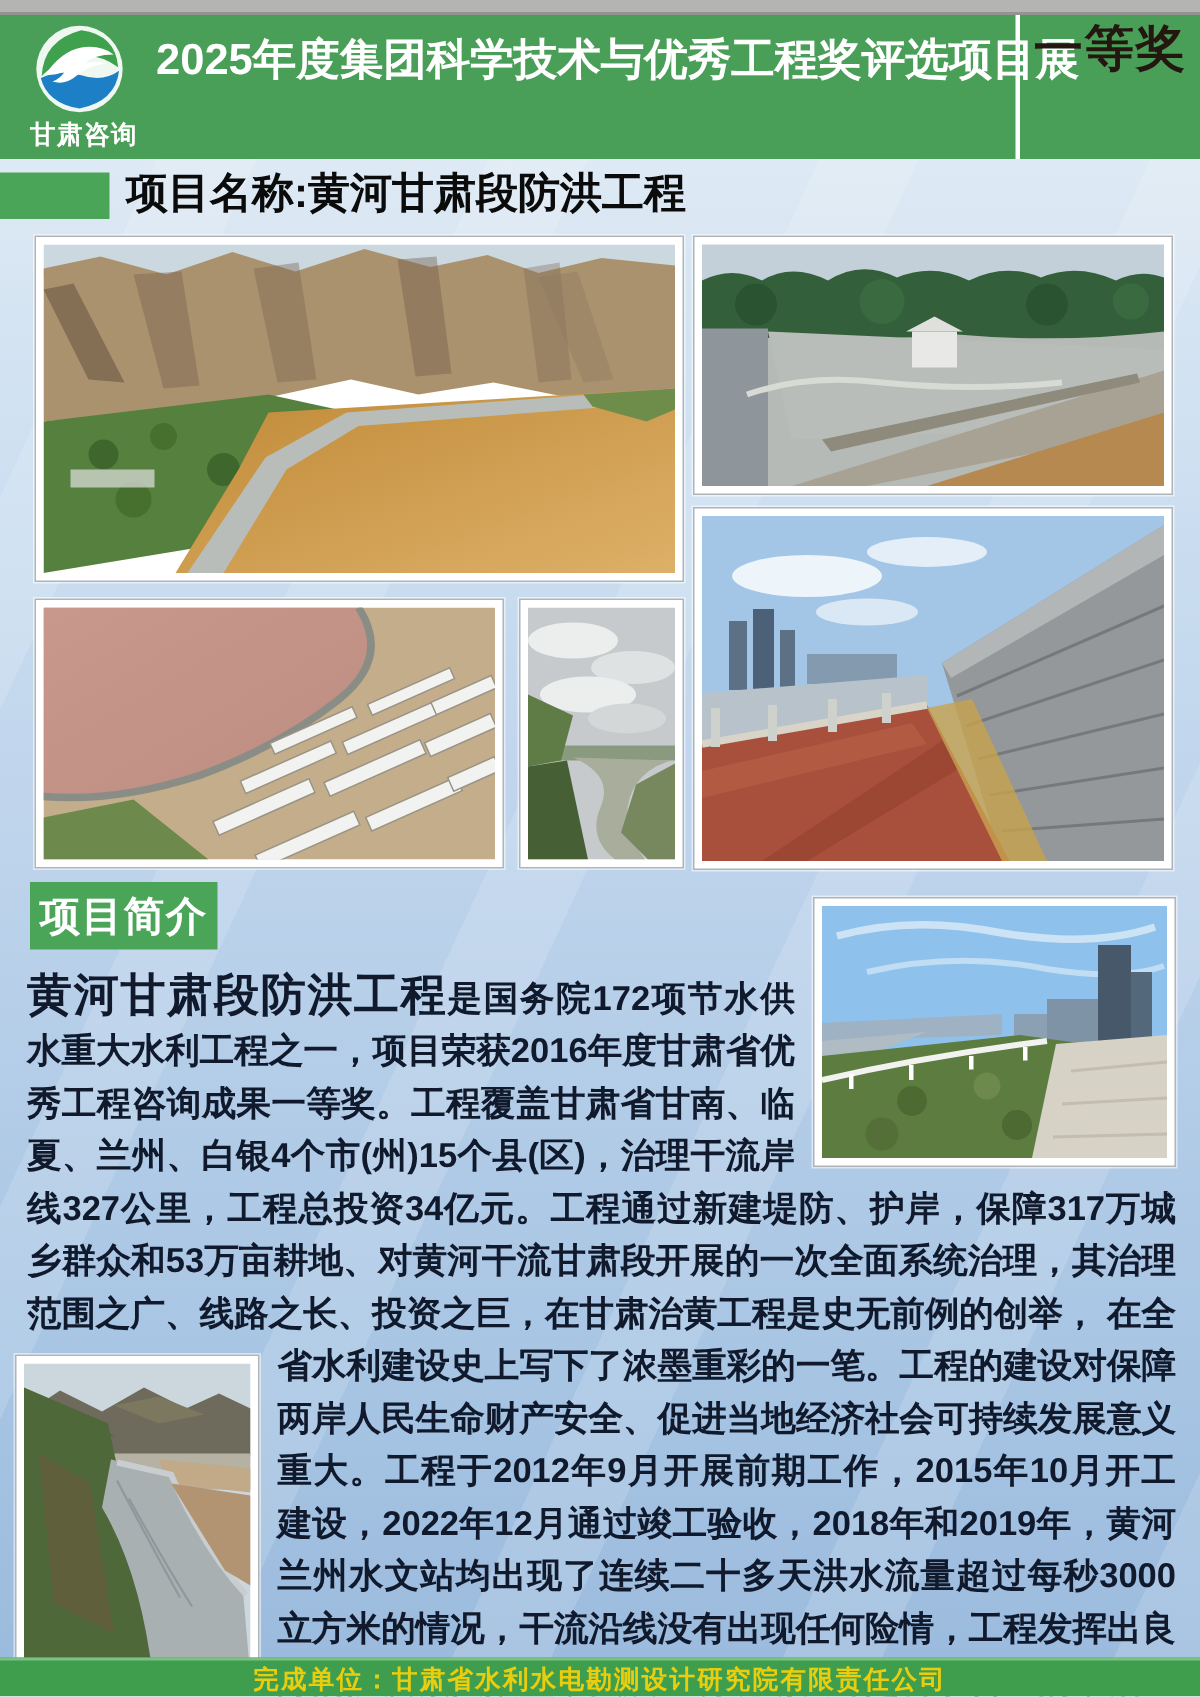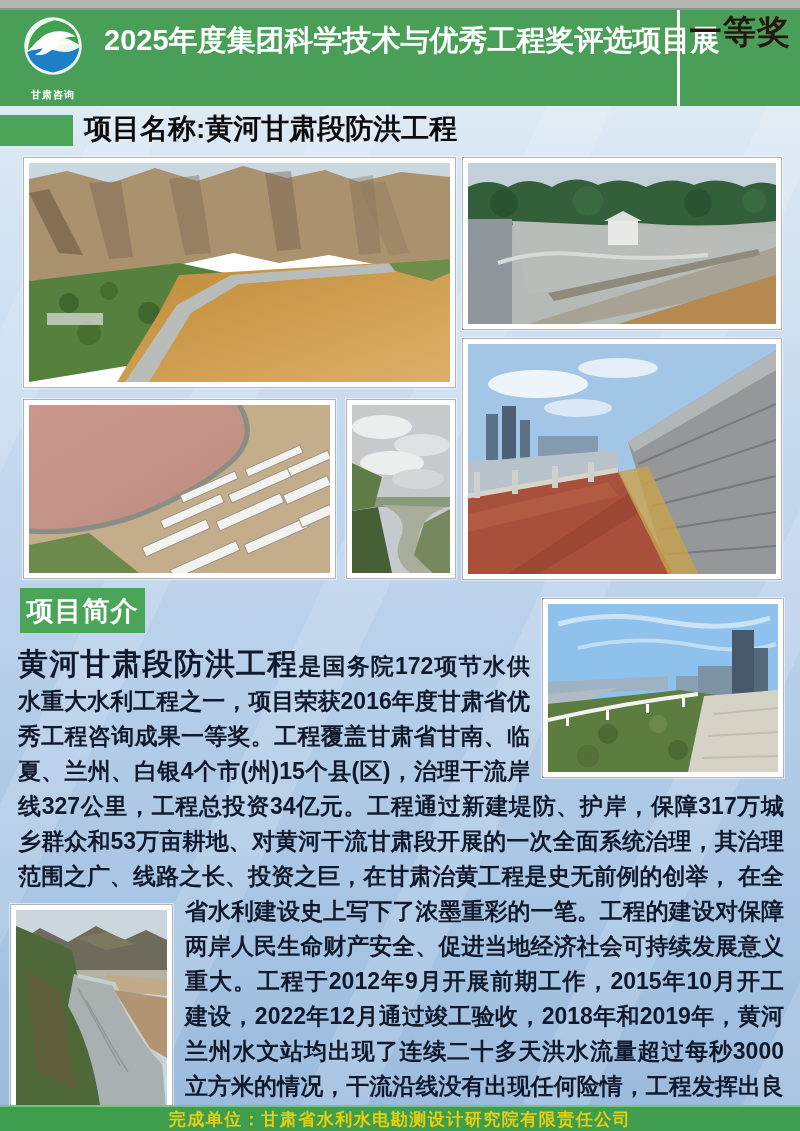--- a/index.html
+++ b/index.html
@@ -7,21 +7,21 @@
   #page{position:relative;width:800px;height:1131px;overflow:hidden;
     background:linear-gradient(180deg,#f0f3f6 0%,#dde9f4 10%,#caddf0 32%,#bad1ea 55%,#a9c6e4 78%,#9abadd 100%);}
   #page::before{content:"";position:absolute;inset:0;pointer-events:none;
     background:repeating-linear-gradient(115deg,rgba(255,255,255,0) 0 140px,rgba(255,255,255,.14) 140px 200px);}
   
   .top-strip{position:absolute;left:0;top:0;width:800px;height:8px;background:#b4b4b2;border-bottom:2px solid #93938f;}
   
   .header{position:absolute;left:0;top:10px;width:800px;height:96px;background:#4a9f58;}
   .logo-wrap{position:absolute;left:20px;top:4px;width:66px;text-align:center;}
   .logo-wrap svg{width:60px;height:60px;display:block;margin:2px auto 0;}
-  .logo-caption{display:block;color:#fff;font-weight:bold;font-size:10px;margin-top:12px;letter-spacing:1px;white-space:nowrap;}
+  .logo-caption{display:block;color:#fff;font-weight:bold;font-size:17px;margin-top:2px;letter-spacing:1px;white-space:nowrap;}
   .title-block{position:absolute;left:104px;top:10px;width:566px;}
   .exh-title{color:#fff;font-size:29px;font-weight:900;letter-spacing:0;line-height:40px;white-space:nowrap;}
   .exh-sub{color:rgba(255,255,255,.82);font-size:10.5px;margin-top:6px;white-space:nowrap;}
   .header-divider{position:absolute;left:677px;top:0;width:3px;height:96px;background:#ffffff;}
   .award-box{position:absolute;left:680px;top:0;width:120px;height:96px;display:flex;align-items:flex-start;justify-content:center;}
   .award-text{color:#241710;font-size:33px;font-weight:900;letter-spacing:1px;}
   
   .pn-accent{position:absolute;left:0;top:115px;width:73px;height:31px;background:#4aa558;}
   .project-name{position:absolute;left:84px;top:110px;font-size:28px;font-weight:900;color:#0b0b0b;letter-spacing:0;white-space:nowrap;text-align:center;}
   

